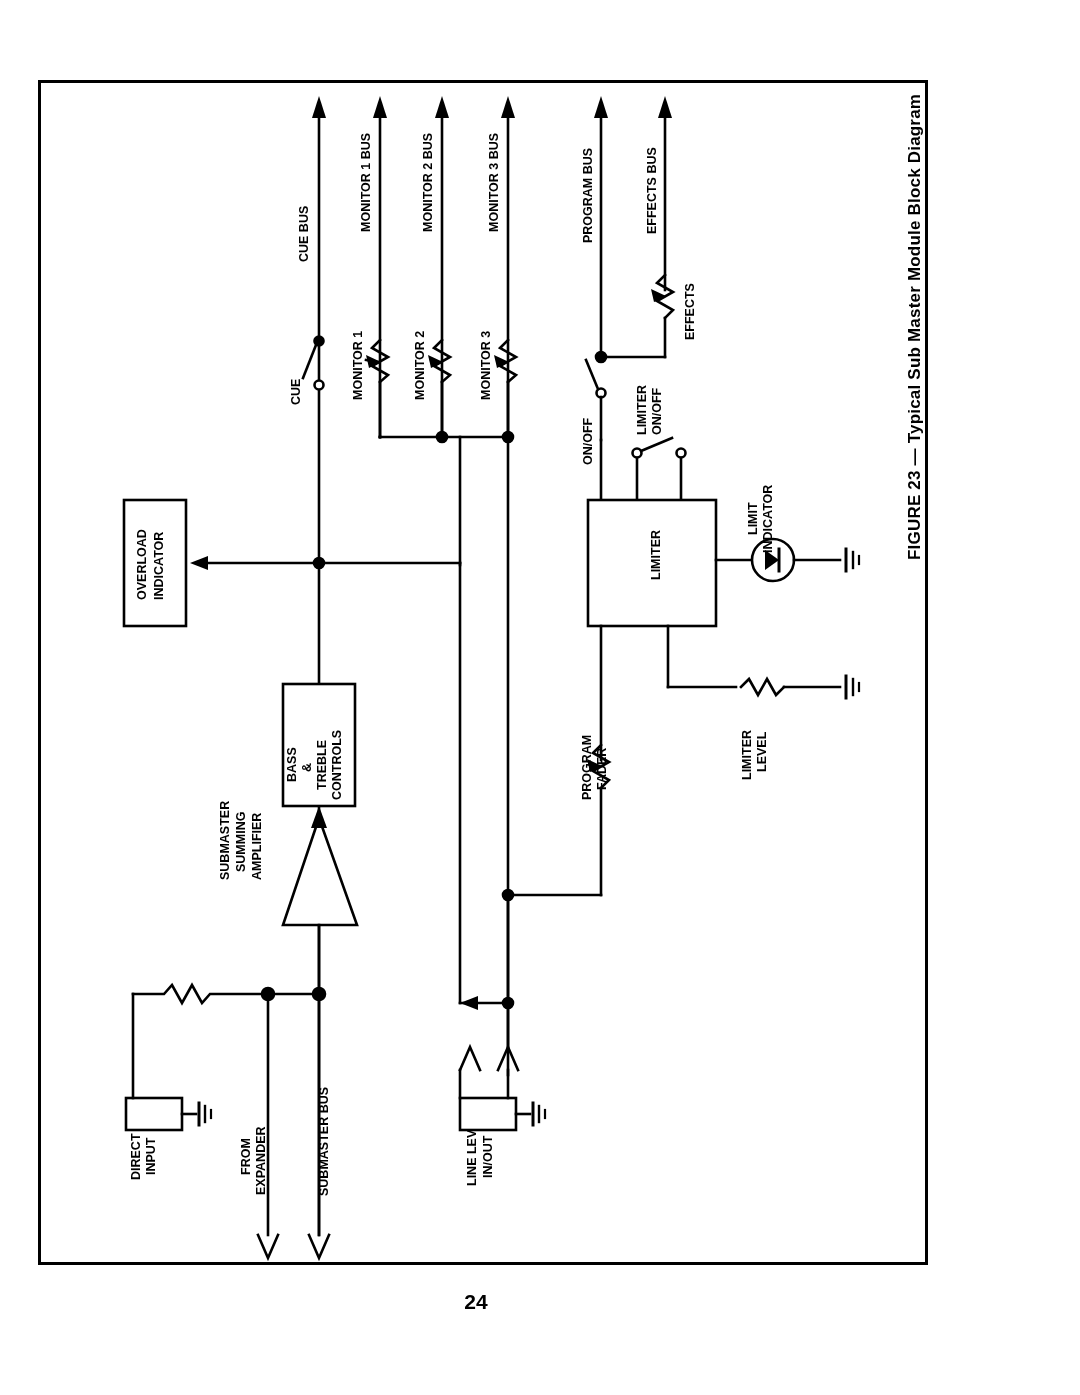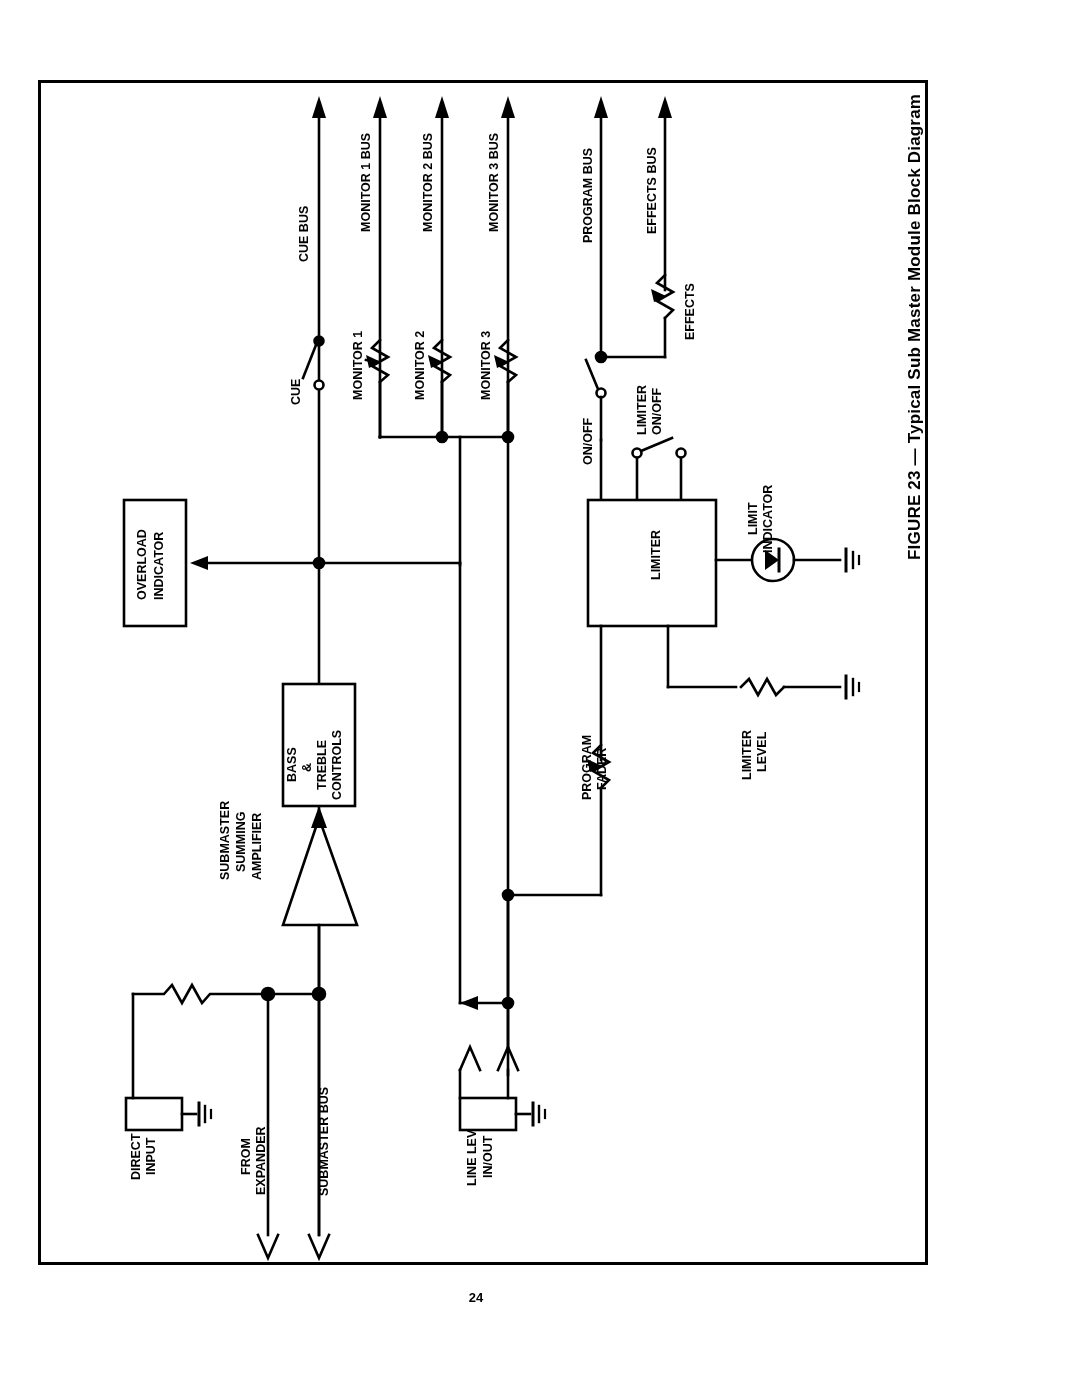--- a/index.html
+++ b/index.html
@@ -44,21 +44,21 @@
     font-weight: bold;
     letter-spacing: 0.2px;
     white-space: nowrap;
   }
   #page-number {
     position: absolute;
     left: 0;
     top: 1290px;
     width: 952px;
     text-align: center;
-    font-size: 13px;
+    font-size: 21px;
     font-weight: bold;
   }
   svg.schematic {
     position: absolute;
     left: 0; top: 0;
     width: 1080px;
     height: 1395px;
     pointer-events: none;
   }
   .lbl {

